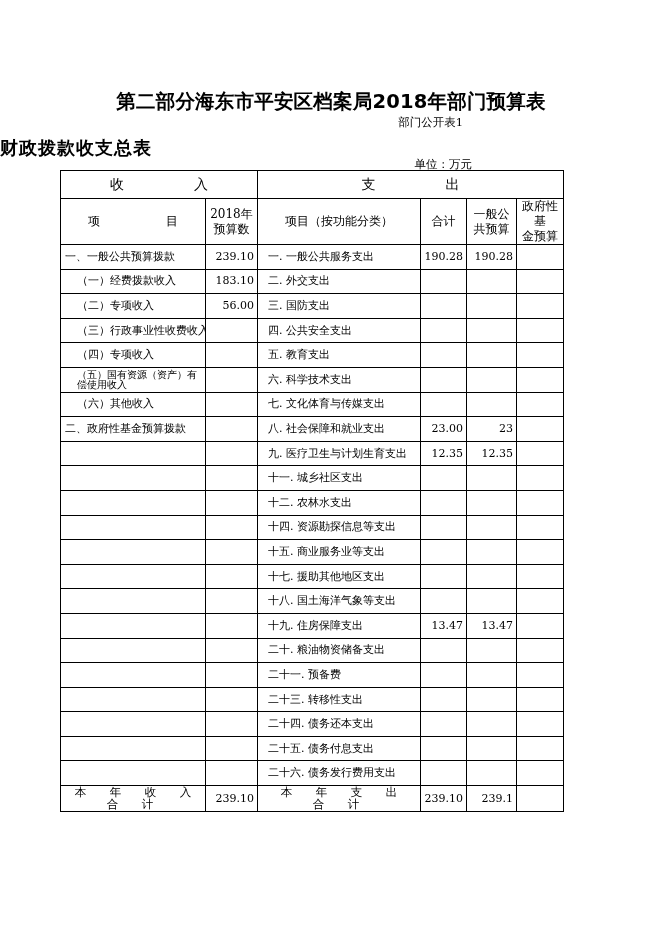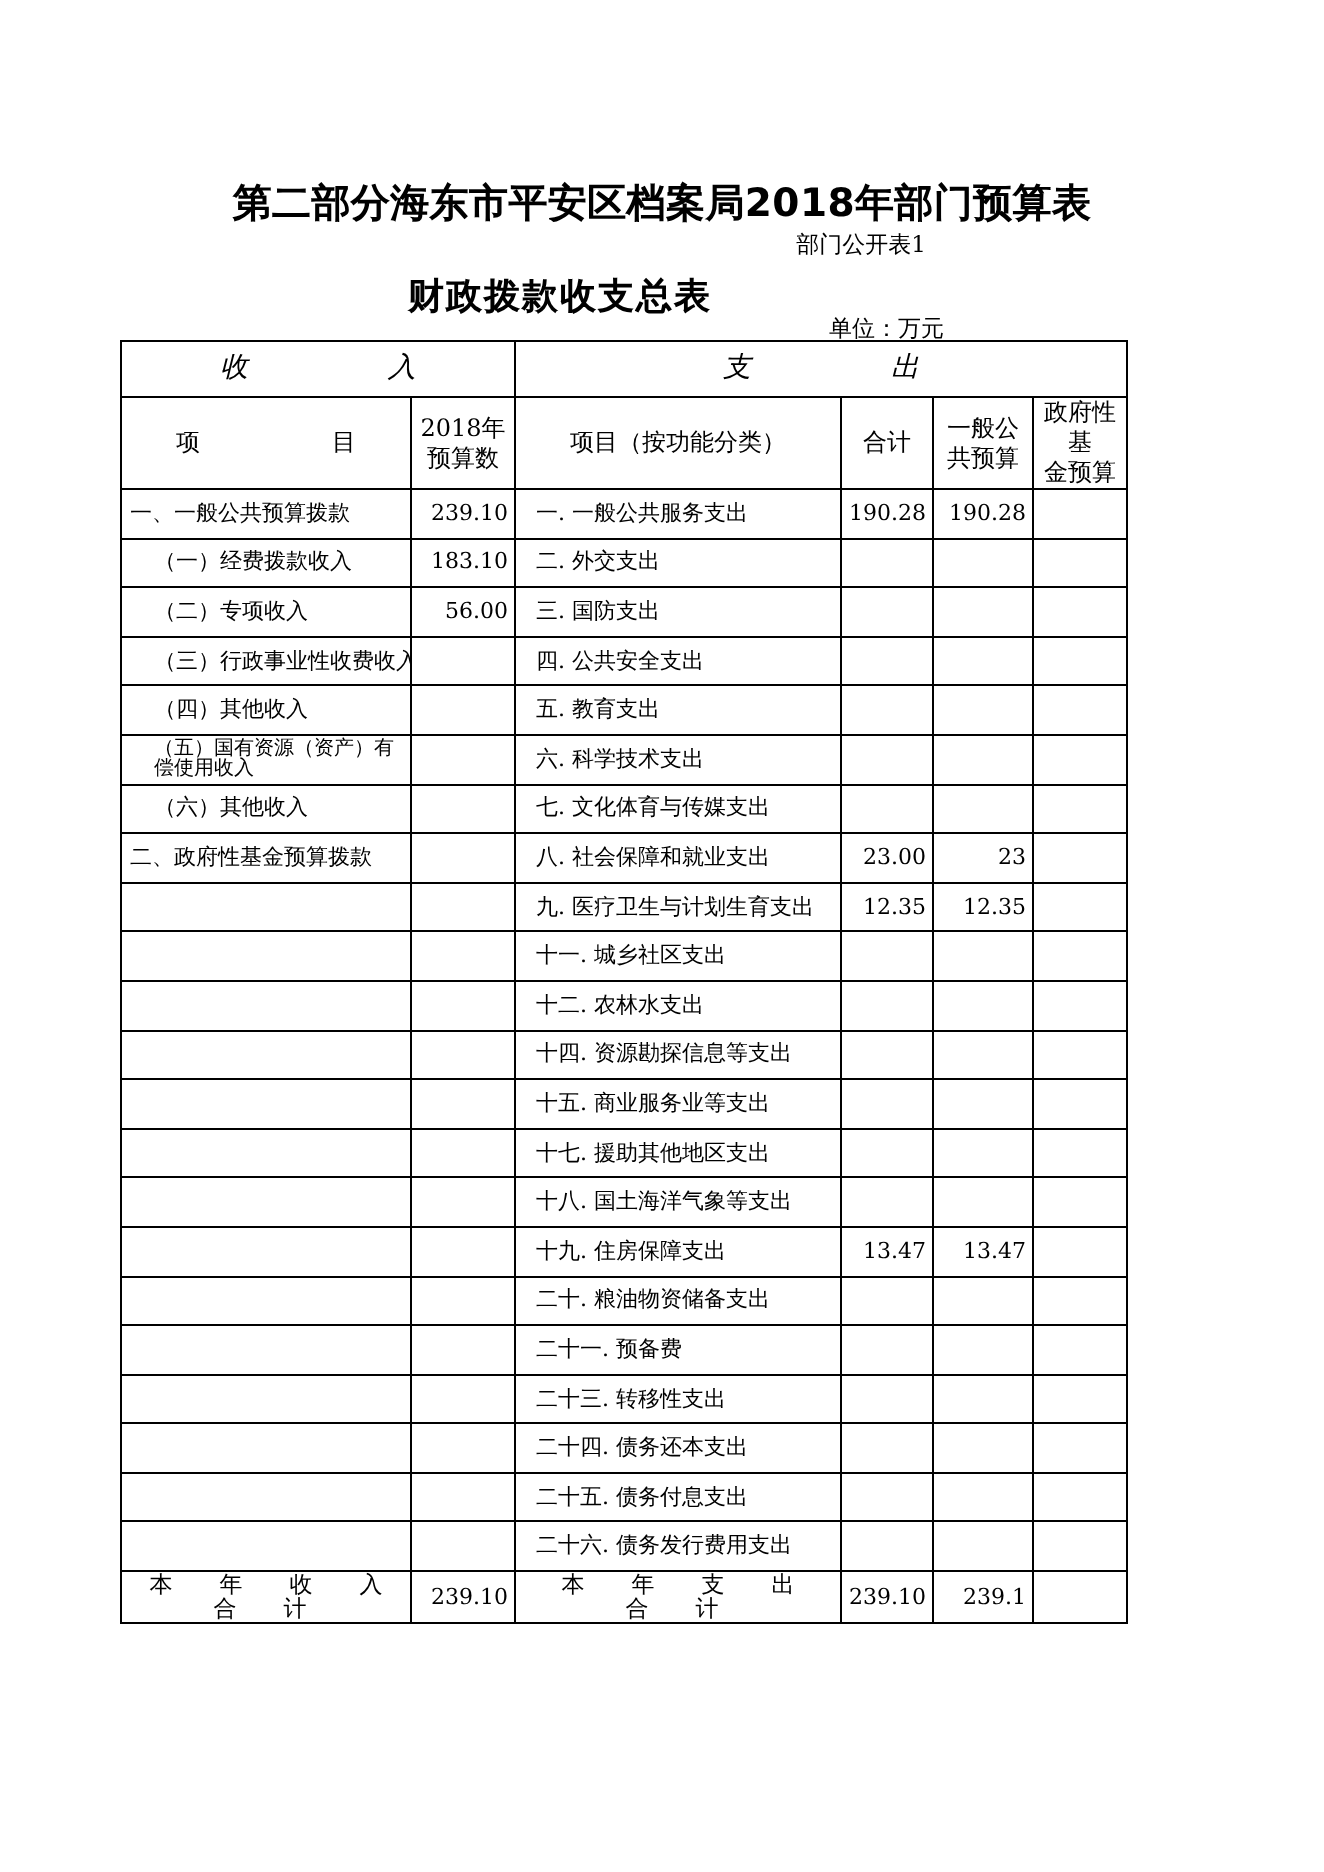--- a/index.html
+++ b/index.html
@@ -42,21 +42,20 @@
     top: 115px;
     font-family: "DejaVu Serif", "Liberation Serif", serif;
     font-size: 11.5px;
     white-space: nowrap;
   }
   .sub-title {
     position: absolute;
     left: 0;
     top: 136px;
     width: 560px;
-    text-align: center;
     font-family: "DejaVu Serif", "Liberation Serif", serif;
     font-weight: bold;
     font-size: 18px;
     letter-spacing: 1px;
     white-space: nowrap;
   }
   .unit-label {
     position: absolute;
     right: 68px;
     top: 157px;
@@ -108,21 +107,20 @@
 
   .group-head {
     text-align: center;
     font-weight: bold;
     font-size: 14px;
     height: 27px;
   }
   .group-head .spaced {
     letter-spacing: 14px;
     padding-left: 14px;
-    font-style: italic;
   }
   .col-head {
     text-align: center;
     font-weight: bold;
     font-size: 12px;
     height: 42px;
   }
   .col-head.item-head .spaced {
     letter-spacing: 14px;
     padding-left: 14px;
@@ -240,21 +238,21 @@
         </tr>
         <tr>
           <td class="item edge-left"><span class="indent1">（三）行政事业性收费收入</span></td>
           <td class="num divider-right"></td>
           <td class="item"><span class="expindent">四. 公共安全支出</span></td>
           <td class="num"></td>
           <td class="num"></td>
           <td class="num edge-right"></td>
         </tr>
         <tr>
-          <td class="item edge-left"><span class="indent1">（四）其他收入</span></td>
+          <td class="item edge-left"><span class="indent1">（四）专项收入</span></td>
           <td class="num divider-right"></td>
           <td class="item"><span class="expindent">五. 教育支出</span></td>
           <td class="num"></td>
           <td class="num"></td>
           <td class="num edge-right"></td>
         </tr>
         <tr>
           <td class="item edge-left wrap"><span class="indent1">（五）国有资源（资产）有偿使用收入</span></td>
           <td class="num divider-right"></td>
           <td class="item"><span class="expindent">六. 科学技术支出</span></td>

